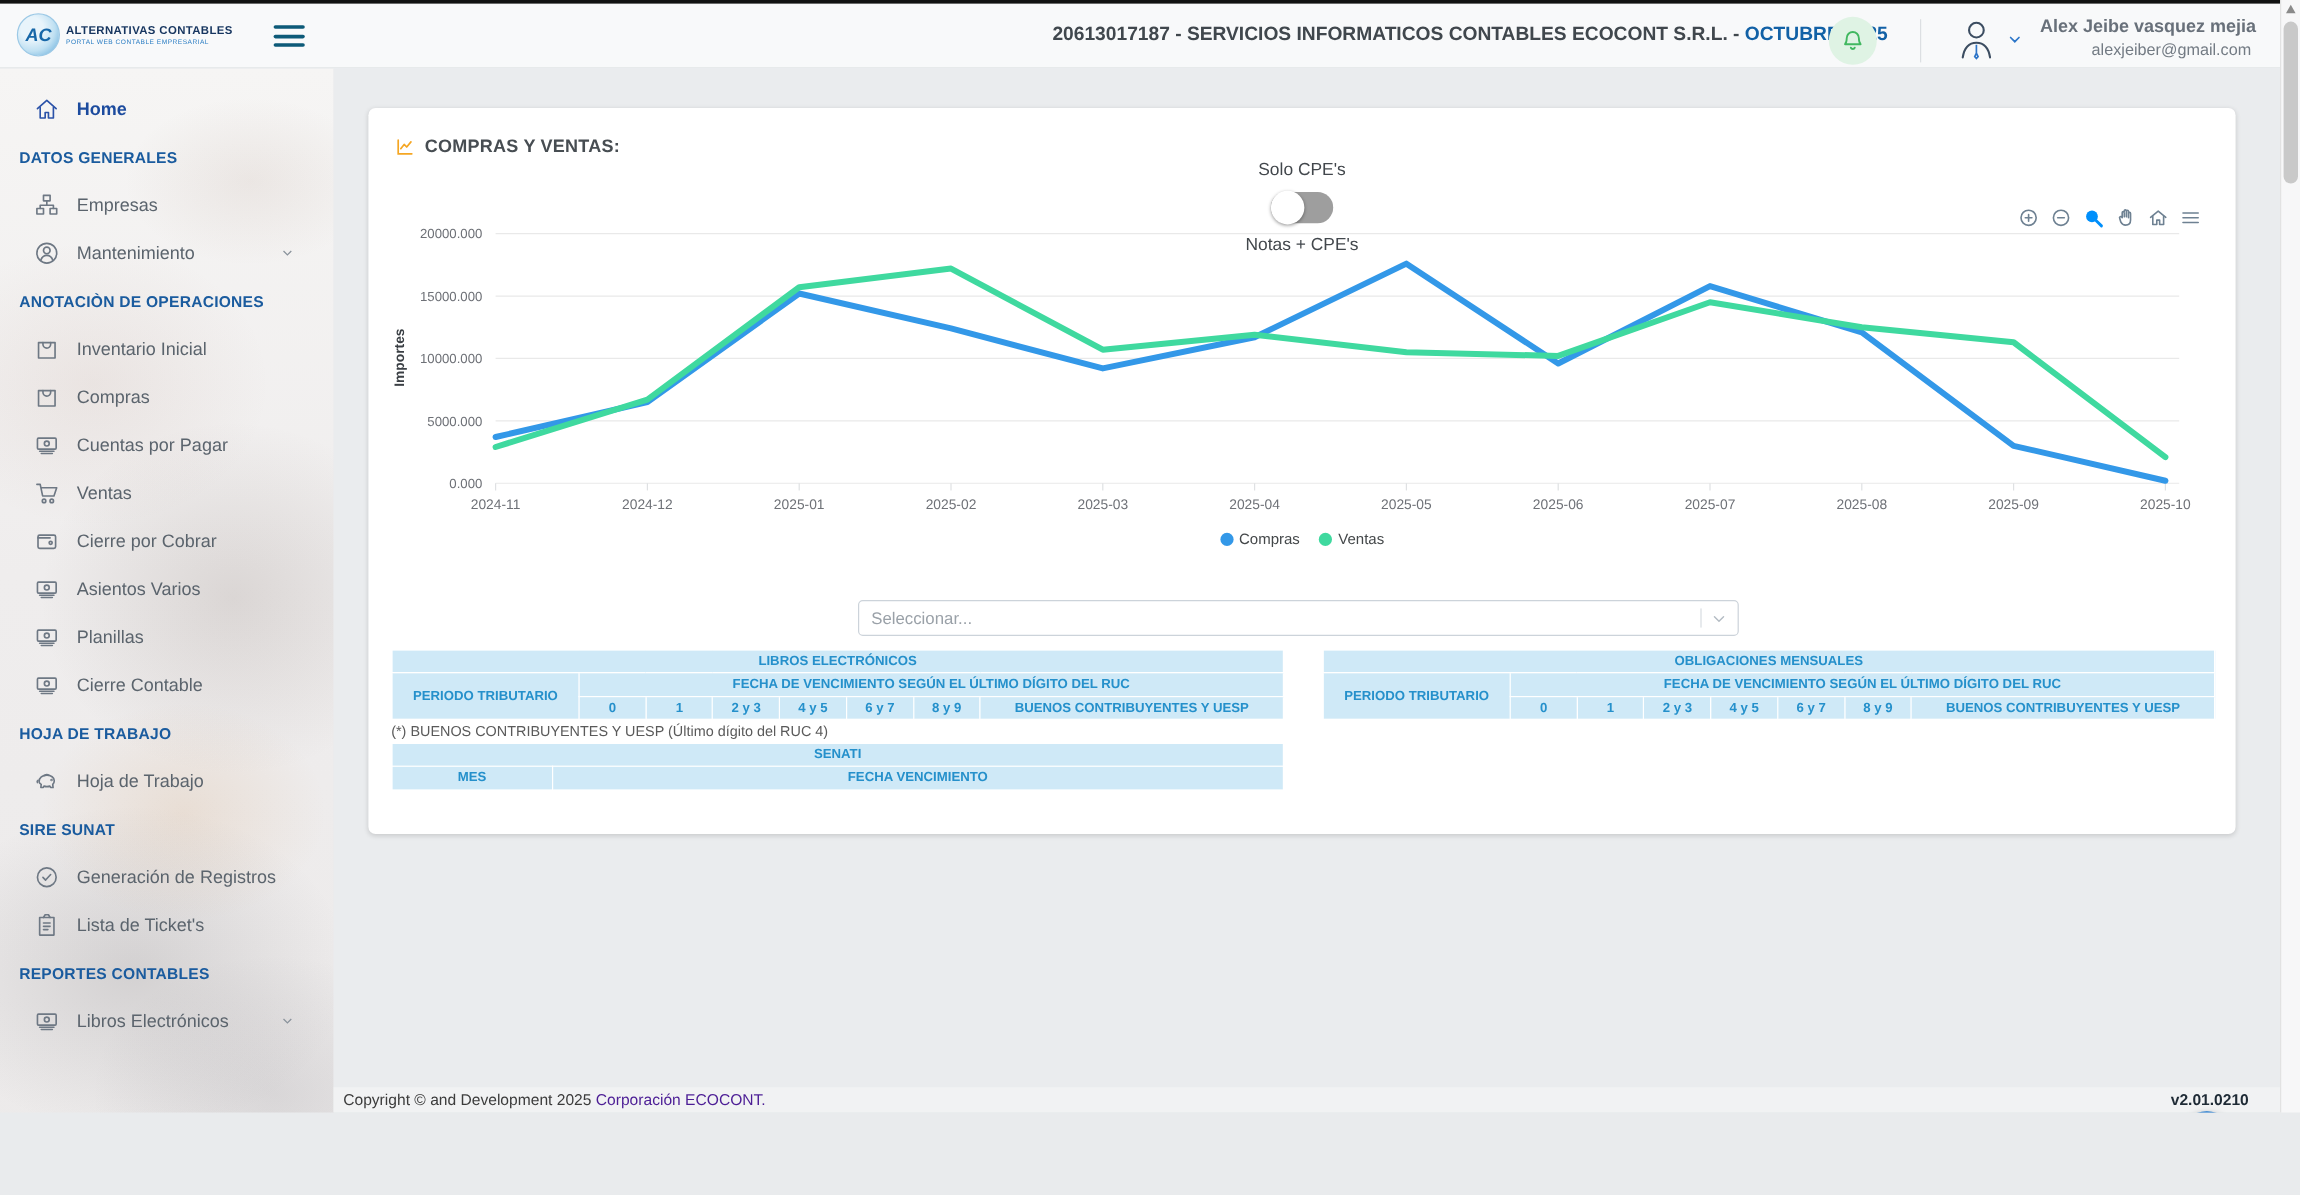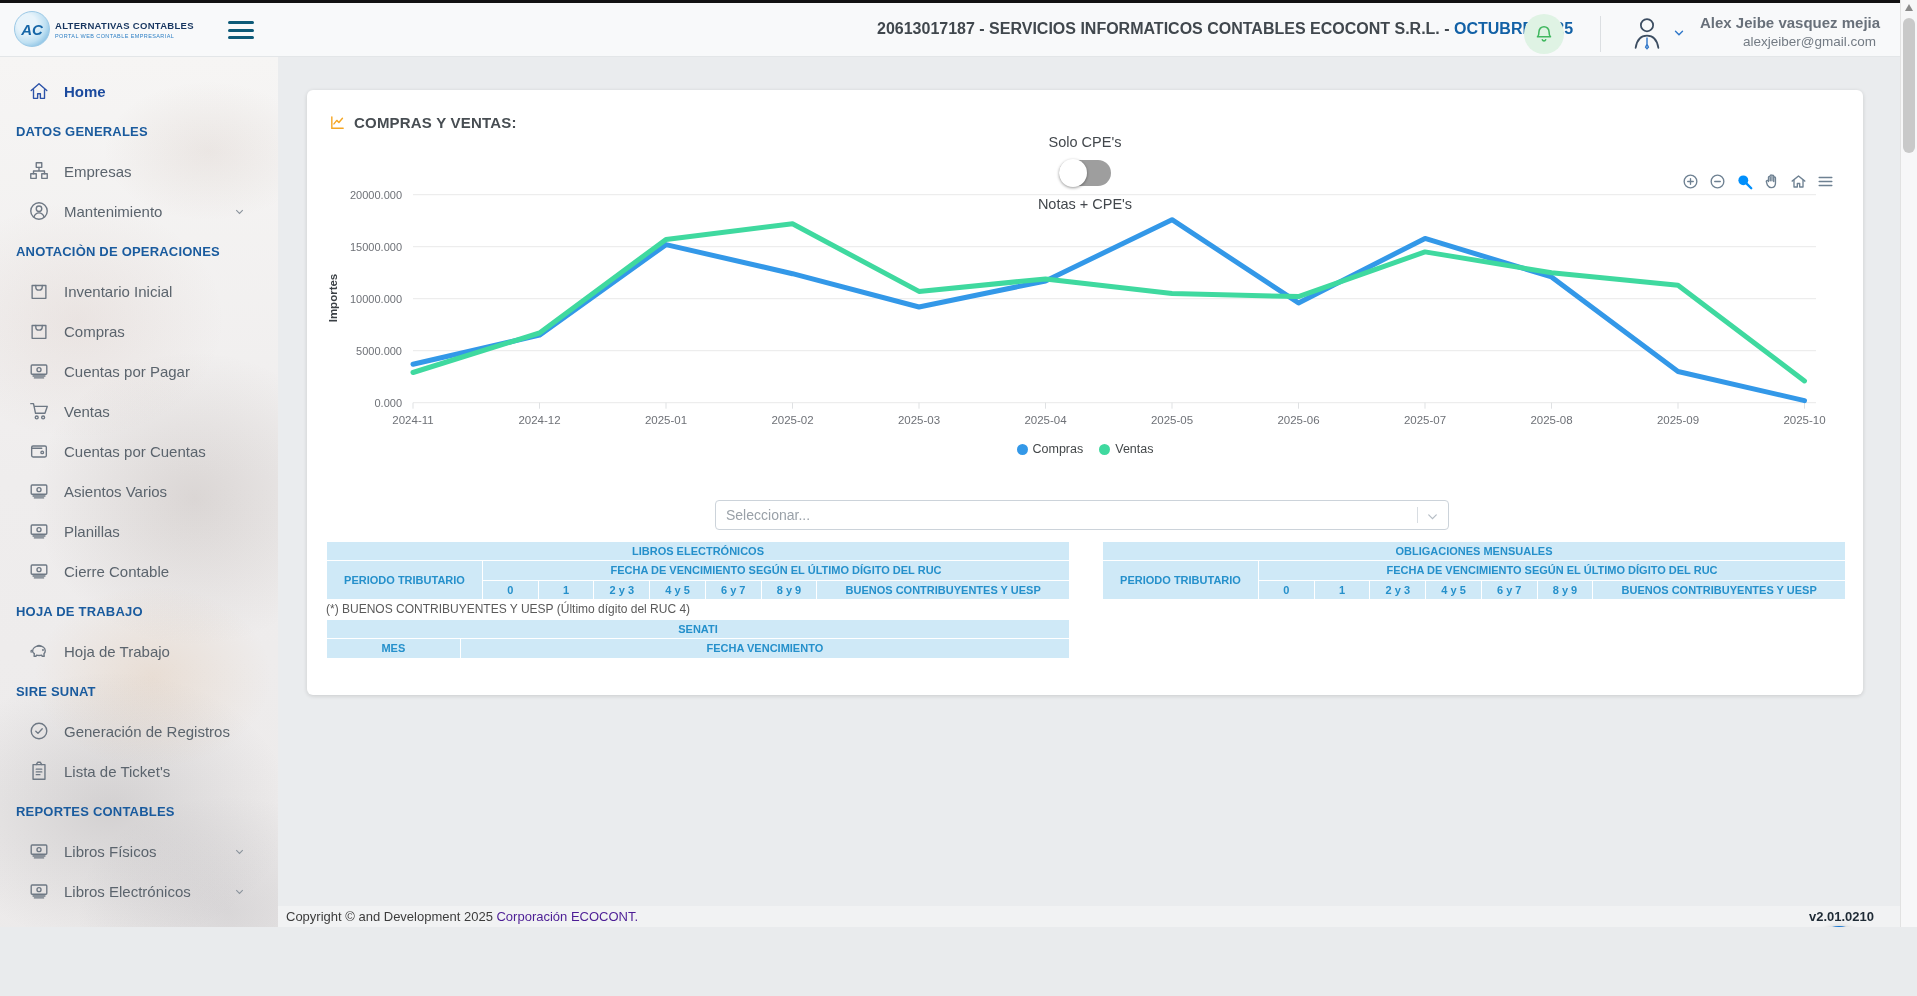--- a/index.html
+++ b/index.html
@@ -214,21 +214,21 @@
             <circle cx="16.5" cy="19" r="1.6"></circle>
           </svg></span>
         <span class="slabel">Ventas</span>
       </div>
       <div class="side-row side-item">
         <span class="sicon"><svg viewBox="0 0 24 24">
             <rect x="4" y="6.5" width="16" height="12" rx="1.5"></rect>
             <path d="M4 9h11"></path>
             <circle cx="15.5" cy="13.5" r="1.4"></circle>
           </svg></span>
-        <span class="slabel">Cuentas por Cuentas</span>
+        <span class="slabel">Cierre por Cobrar</span>
       </div>
       <div class="side-row side-item">
         <span class="sicon"><svg viewBox="0 0 24 24">
             <rect x="3.5" y="5.5" width="17" height="10" rx="1"></rect>
             <circle cx="12" cy="10.5" r="2.2"></circle>
             <path d="M5.5 17.5h13M7 19.5h10"></path>
           </svg></span>
         <span class="slabel">Asientos Varios</span>
       </div>
       <div class="side-row side-item">
@@ -265,31 +265,20 @@
         <span class="slabel">Generación de Registros</span>
       </div>
       <div class="side-row side-item">
         <span class="sicon"><svg viewBox="0 0 24 24">
             <rect x="5.5" y="5" width="13" height="16"></rect>
             <path d="M9 5l1.5-2.5h3L15 5M9 10h6M9 13h6M9 16h4"></path>
           </svg></span>
         <span class="slabel">Lista de Ticket's</span>
       </div>
       <div class="side-row side-sec">REPORTES CONTABLES</div>
-      <div class="side-row side-item">
-        <span class="sicon"><svg viewBox="0 0 24 24">
-            <rect x="3.5" y="5.5" width="17" height="10" rx="1"></rect>
-            <circle cx="12" cy="10.5" r="2.2"></circle>
-            <path d="M5.5 17.5h13M7 19.5h10"></path>
-          </svg></span>
-        <span class="slabel">Libros Físicos</span>
-        <span class="chev"><svg viewBox="0 0 24 24">
-            <path d="M6 9.5l6 6 6-6"></path>
-          </svg></span>
-      </div>
       <div class="side-row side-item">
         <span class="sicon"><svg viewBox="0 0 24 24">
             <rect x="3.5" y="5.5" width="17" height="10" rx="1"></rect>
             <circle cx="12" cy="10.5" r="2.2"></circle>
             <path d="M5.5 17.5h13M7 19.5h10"></path>
           </svg></span>
         <span class="slabel">Libros Electrónicos</span>
         <span class="chev"><svg viewBox="0 0 24 24">
             <path d="M6 9.5l6 6 6-6"></path>
           </svg></span>

